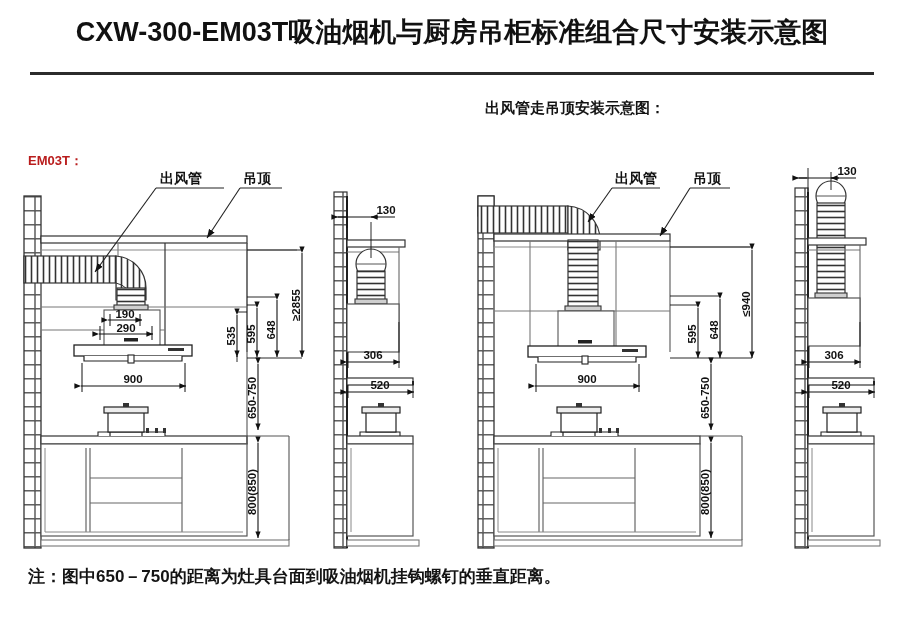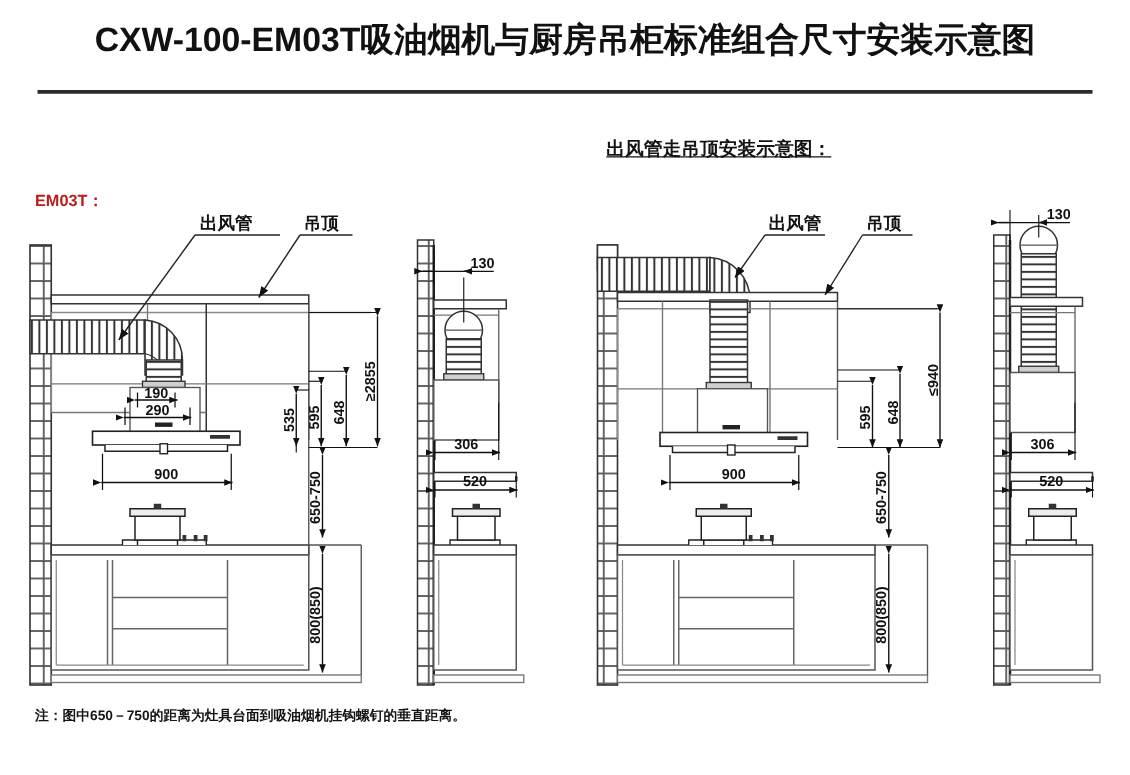--- a/index.html
+++ b/index.html
@@ -41,35 +41,35 @@
     background: #2b2b2b;
   }
   .subhead {
     position: absolute;
     font-size: 15px;
     font-weight: 600;
     color: #141414;
     white-space: nowrap;
   }
   .subhead-left  { left: 55px;  top: 106px; }
-  .subhead-right { left: 485px; top: 110px; text-decoration: underline; }
+  .subhead-right { left: 485px; top: 99px; }
   .modelname {
     position: absolute;
     left: 28px;
     top: 152px;
     font-size: 13px;
     font-weight: 600;
     color: #b91c1c;
     white-space: nowrap;
   }
   .footnote {
     position: absolute;
     left: 28px;
     top: 565px;
-    font-size: 11px;
+    font-size: 17px;
     font-weight: 600;
     color: #141414;
     white-space: nowrap;
   }
   svg.draw {
     position: absolute;
     left: 0;
     top: 0;
     width: 904px;
     height: 620px;
@@ -85,21 +85,21 @@
     font-size: 14px;
     font-weight: 700;
     fill: #111;
   }
 </style>
 </head>
 <body>
 
 <div id="page">
 
-  <div class="title">CXW-100-EM03T吸油烟机与厨房吊柜标准组合尺寸安装示意图</div>
+  <div class="title">CXW-300-EM03T吸油烟机与厨房吊柜标准组合尺寸安装示意图</div>
   <div class="title-rule"></div>
 
   <div class="subhead subhead-right">出风管走吊顶安装示意图：</div>
 
   <div class="modelname">EM03T：</div>
 
   <svg class="draw" viewBox="0 0 904 620">
     <defs>
       <pattern id="corrH" width="6" height="10" patternUnits="userSpaceOnUse">
         <rect width="6" height="10" fill="#ffffff"></rect>

